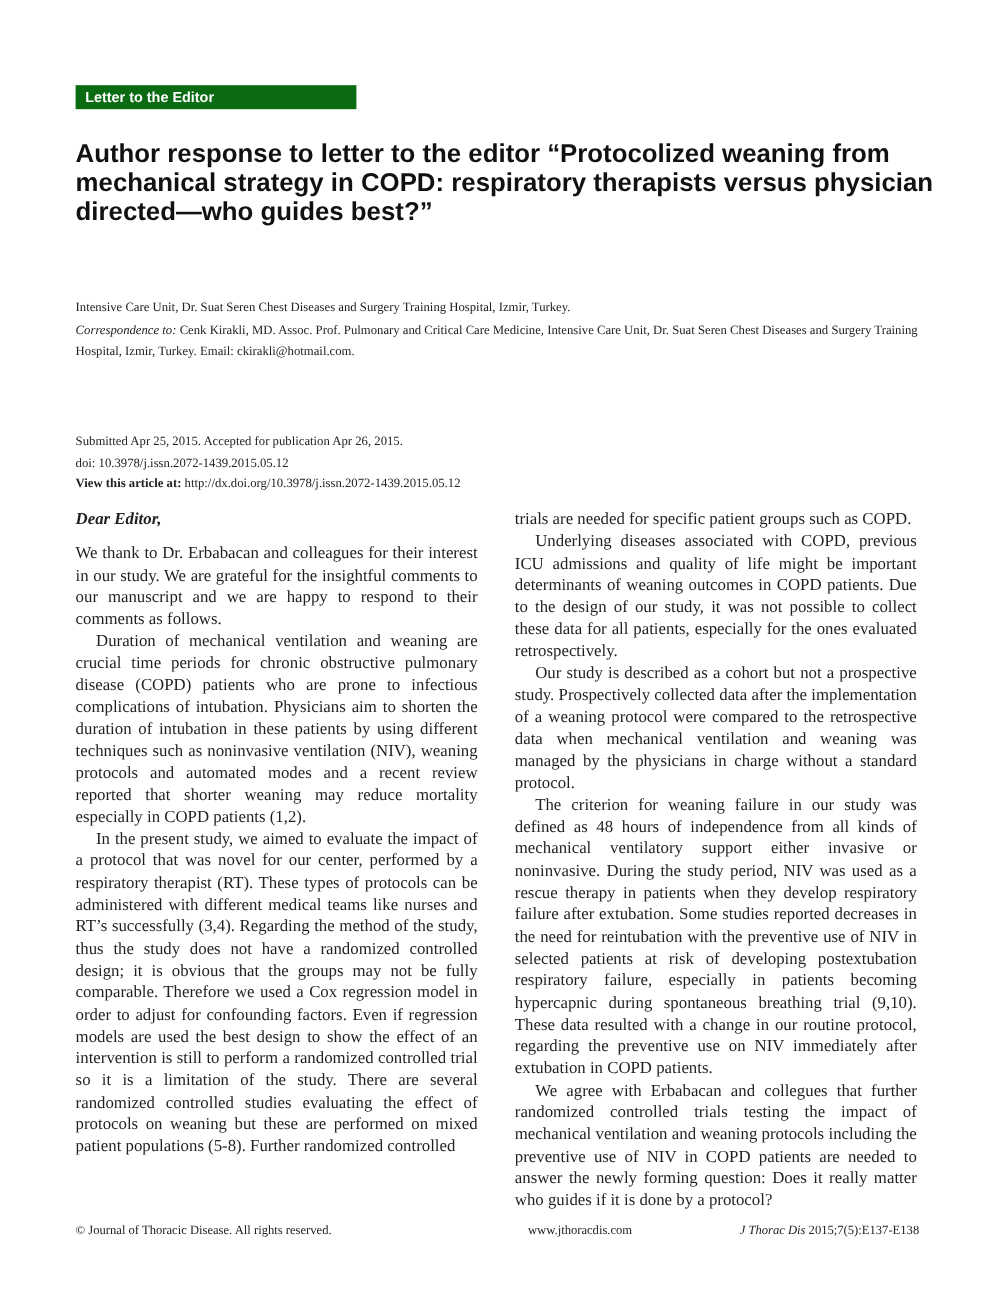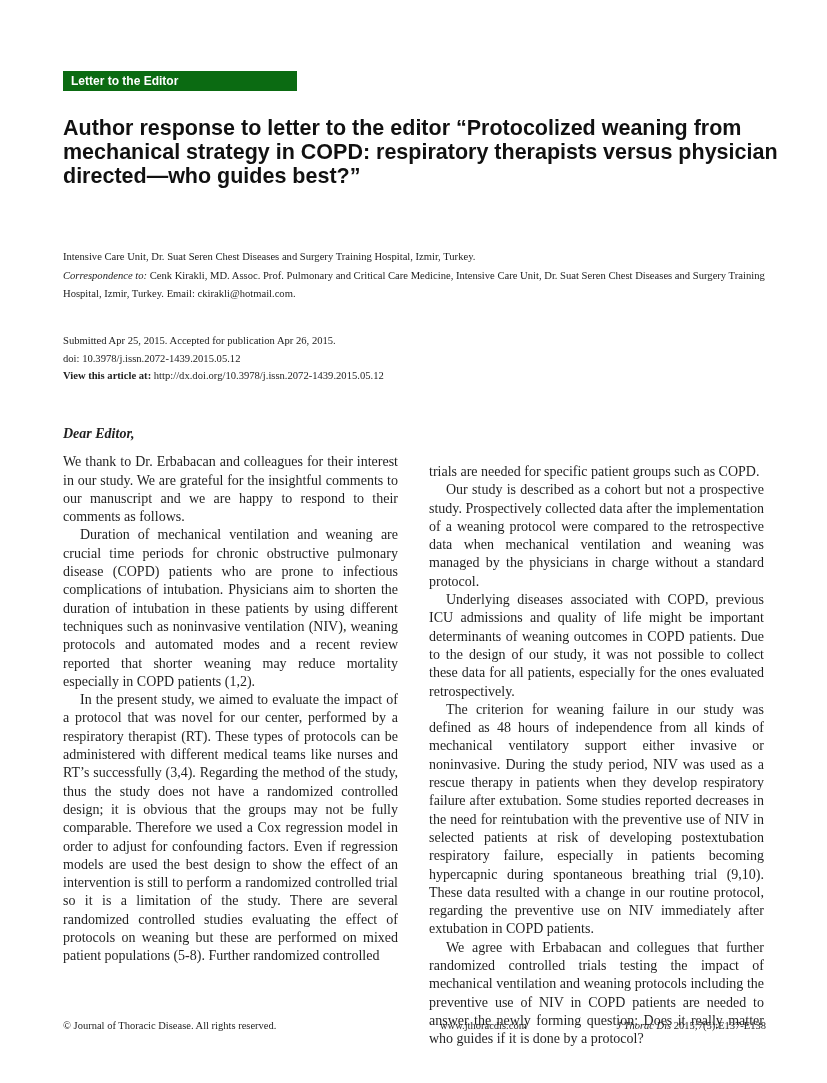--- a/index.html
+++ b/index.html
@@ -19,31 +19,31 @@
     .authors {
       position: absolute; left: 63px; top: 230px; width: 720px;
       font-family: "Liberation Serif", serif; font-weight: bold; font-size: 15.5px; color: #1a1a1a;
     }
     .affil {
       position: absolute; left: 63px; top: 248px; width: 703px;
       font-family: "Liberation Serif", serif; font-size: 10.6px; line-height: 18.5px; color: #222;
     }
     .affil .ital { font-style: italic; }
     .meta {
-      position: absolute; left: 63px; top: 332px; width: 703px;
+      position: absolute; left: 63px; top: 360px; width: 703px;
       font-family: "Liberation Serif", serif; font-size: 10.6px; line-height: 17.5px; color: #222;
     }
     .meta .bold { font-weight: bold; }
     .col {
       position: absolute; top: 425px; width: 335px;
       font-family: "Liberation Serif", serif; font-size: 14px; line-height: 18.3px; color: #1f1f1f;
       text-align: justify;
     }
     .col-left { left: 63px; }
-    .col-right { left: 429px; margin-top: 38px; }
+    .col-right { left: 429px; }
     .col p { margin: 0; text-indent: 17px; }
     .col p.noindent { text-indent: 0; }
     .salutation { font-style: italic; font-weight: bold; margin: 0 0 10px 0 !important; text-indent: 0 !important; }
     .footer {
       position: absolute; top: 1020px; left: 63px; width: 703px; height: 16px;
       font-family: "Liberation Serif", serif; font-size: 10.5px; color: #222;
     }
     .footer .left { position: absolute; left: 0; top: 0; }
     .footer .center { position: absolute; left: 377px; top: 0; }
     .footer .right { position: absolute; right: 0; top: 0; }
@@ -72,22 +72,22 @@
 
   <div class="col col-left">
     <p class="salutation">Dear Editor,</p>
     <p class="noindent">We thank to Dr. Erbabacan and colleagues for their interest in our study. We are grateful for the insightful comments to our manuscript and we are happy to respond to their comments as follows.</p>
     <p>Duration of mechanical ventilation and weaning are crucial time periods for chronic obstructive pulmonary disease (COPD) patients who are prone to infectious complications of intubation. Physicians aim to shorten the duration of intubation in these patients by using different techniques such as noninvasive ventilation (NIV), weaning protocols and automated modes and a recent review reported that shorter weaning may reduce mortality especially in COPD patients (1,2).</p>
     <p>In the present study, we aimed to evaluate the impact of a protocol that was novel for our center, performed by a respiratory therapist (RT). These types of protocols can be administered with different medical teams like nurses and RT’s successfully (3,4). Regarding the method of the study, thus the study does not have a randomized controlled design; it is obvious that the groups may not be fully comparable. Therefore we used a Cox regression model in order to adjust for confounding factors. Even if regression models are used the best design to show the effect of an intervention is still to perform a randomized controlled trial so it is a limitation of the study. There are several randomized controlled studies evaluating the effect of protocols on weaning but these are performed on mixed patient populations (5-8). Further randomized controlled</p>
   </div>
 
   <div class="col col-right">
     <p class="noindent">trials are needed for specific patient groups such as COPD.</p>
+    <p>Underlying diseases associated with COPD, previous ICU admissions and quality of life might be important determinants of weaning outcomes in COPD patients. Due to the design of our study, it was not possible to collect these data for all patients, especially for the ones evaluated retrospectively.</p>
     <p>Our study is described as a cohort but not a prospective study. Prospectively collected data after the implementation of a weaning protocol were compared to the retrospective data when mechanical ventilation and weaning was managed by the physicians in charge without a standard protocol.</p>
-    <p>Underlying diseases associated with COPD, previous ICU admissions and quality of life might be important determinants of weaning outcomes in COPD patients. Due to the design of our study, it was not possible to collect these data for all patients, especially for the ones evaluated retrospectively.</p>
     <p>The criterion for weaning failure in our study was defined as 48 hours of independence from all kinds of mechanical ventilatory support either invasive or noninvasive. During the study period, NIV was used as a rescue therapy in patients when they develop respiratory failure after extubation. Some studies reported decreases in the need for reintubation with the preventive use of NIV in selected patients at risk of developing postextubation respiratory failure, especially in patients becoming hypercapnic during spontaneous breathing trial (9,10). These data resulted with a change in our routine protocol, regarding the preventive use on NIV immediately after extubation in COPD patients.</p>
     <p>We agree with Erbabacan and collegues that further randomized controlled trials testing the impact of mechanical ventilation and weaning protocols including the preventive use of NIV in COPD patients are needed to answer the newly forming question: Does it really matter who guides if it is done by a protocol?</p>
   </div>
 
   <div class="footer">
     <span class="left">© Journal of Thoracic Disease. All rights reserved.</span>
     <span class="center">www.jthoracdis.com</span>
     <span class="right"><i>J Thorac Dis</i><span> 2015;7(5):E137-E138</span></span>
   </div>
 

